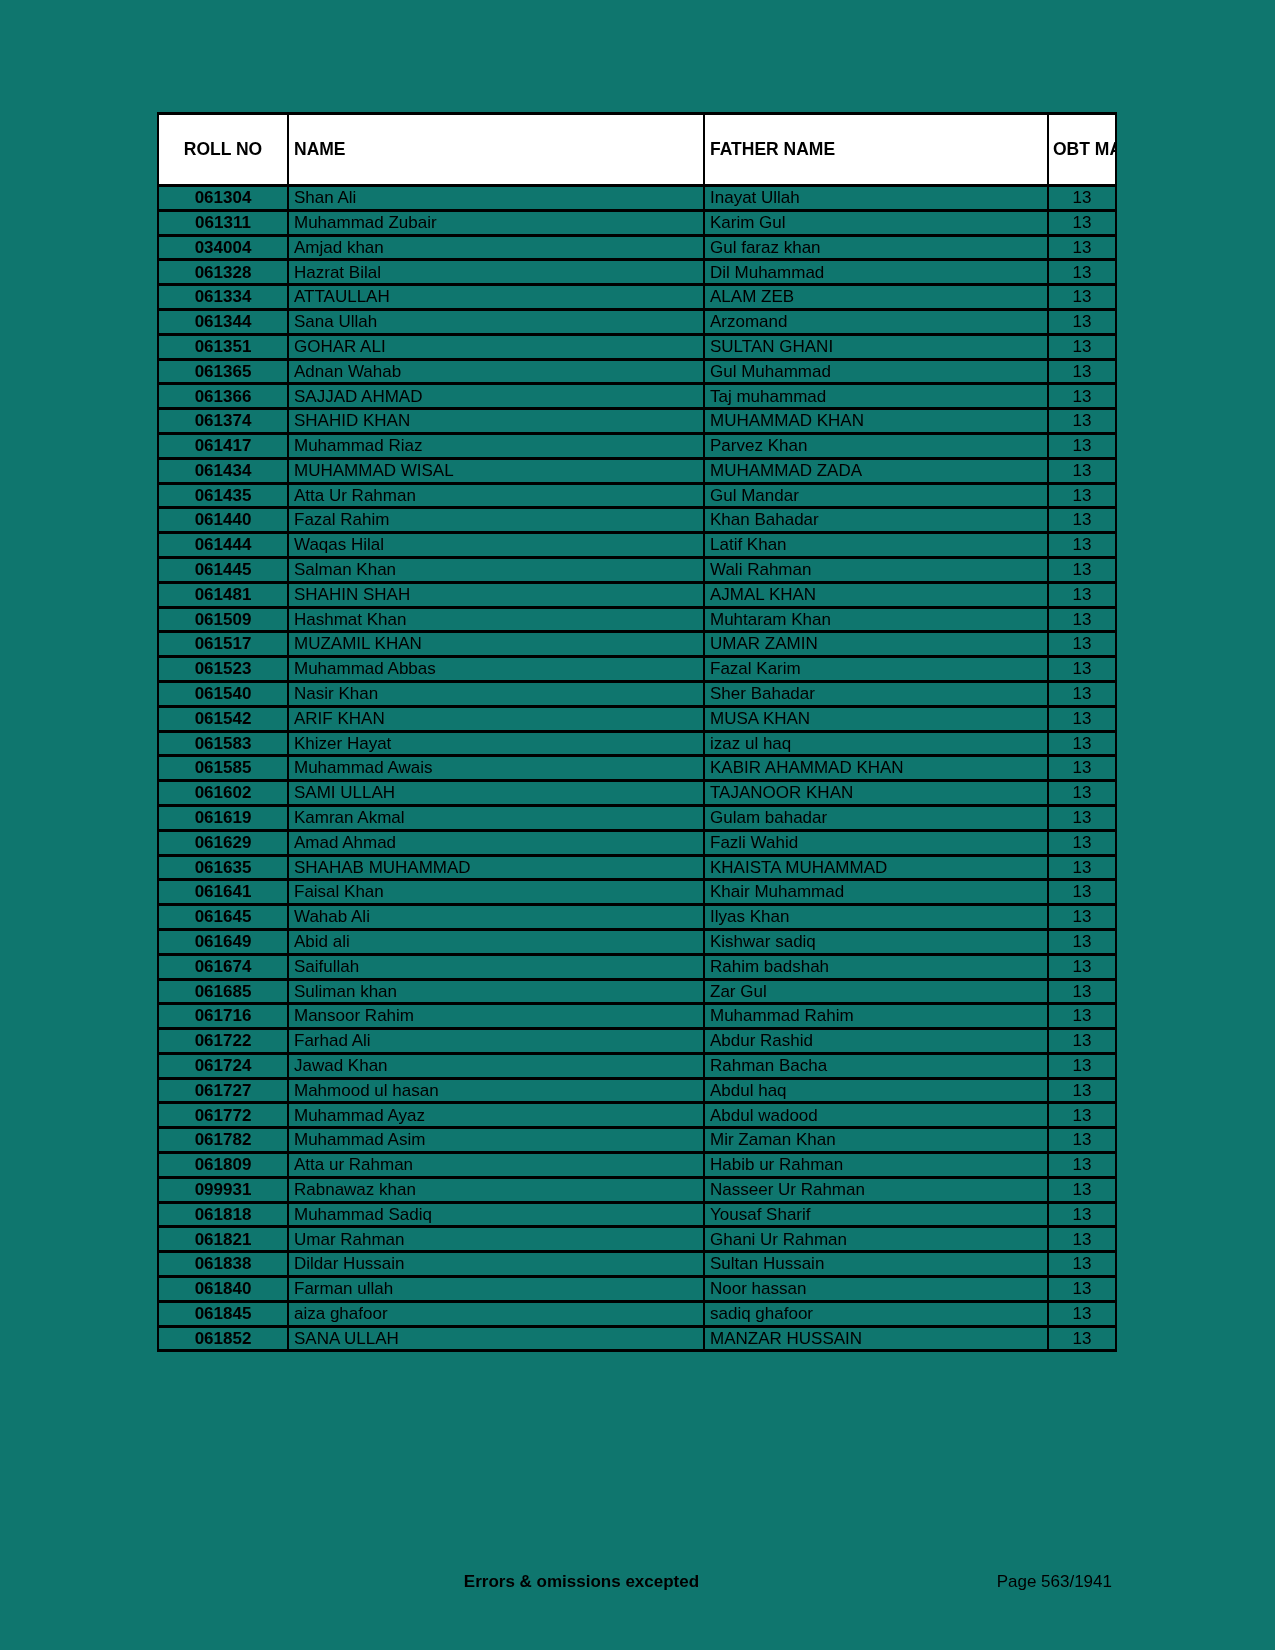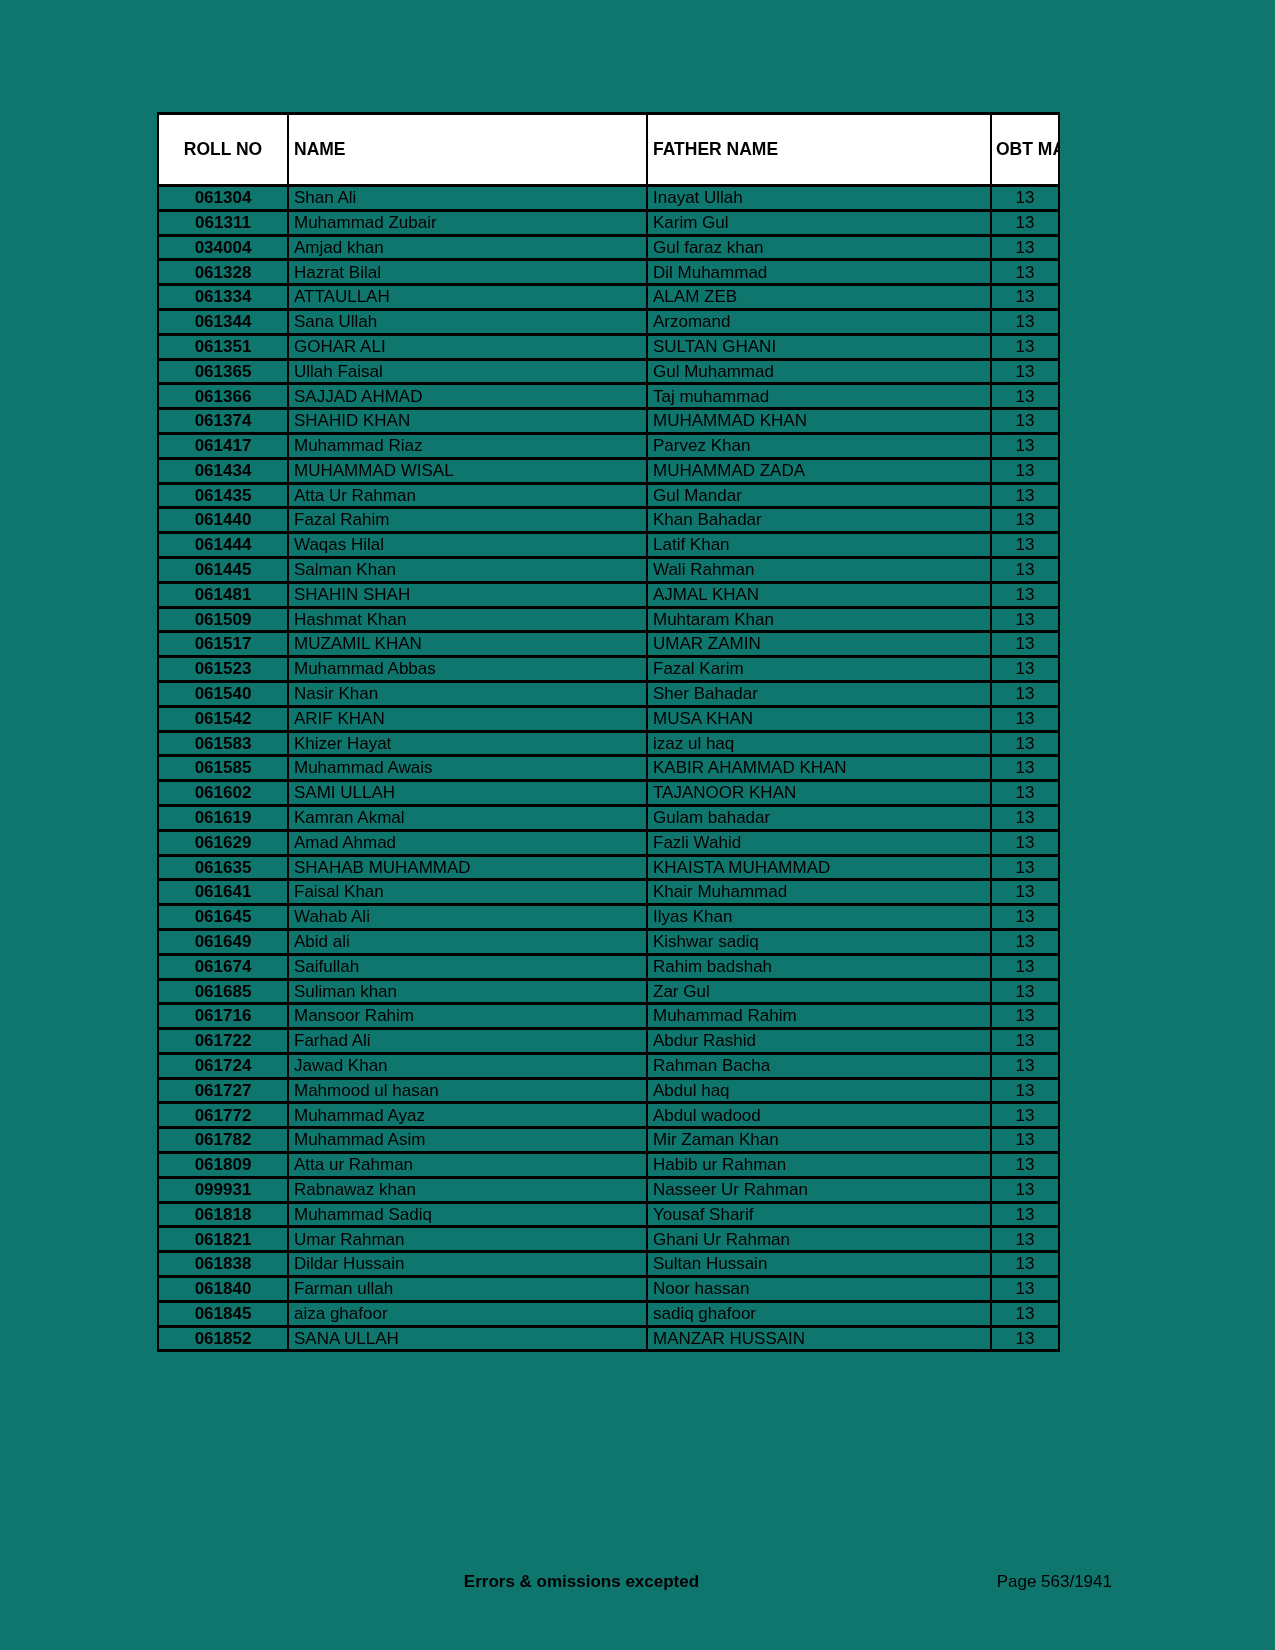--- a/index.html
+++ b/index.html
@@ -36,21 +36,21 @@
   }
   table.results th {
     height: 72px;
     font-weight: bold;
     font-size: 17.5px;
     vertical-align: middle;
     background: #ffffff;
   }
   table.results td { height: 24.8px; vertical-align: middle; }
   .col-roll   { width: 130px; }
-  .col-name   { width: 359px; }
+  .col-name   { width: 416px; }
   .col-father { width: 344px; }
   .col-marks  { width: 68px;  }
   th.col-roll, td.c-roll   { text-align: center; font-weight: bold; }
   th.col-name, th.col-father { text-align: left; padding-left: 5px; }
   td.c-name, td.c-father   { text-align: left; padding-left: 5px; font-weight: normal; }
   th.col-marks {
     text-align: center;
     white-space: normal;      
     padding: 0 4px;
   }
@@ -124,21 +124,21 @@
           <td class="c-marks">13</td>
         </tr>
         <tr>
           <td class="c-roll">061351</td>
           <td class="c-name">GOHAR ALI</td>
           <td class="c-father">SULTAN GHANI</td>
           <td class="c-marks">13</td>
         </tr>
         <tr>
           <td class="c-roll">061365</td>
-          <td class="c-name">Ullah Faisal</td>
+          <td class="c-name">Adnan Wahab</td>
           <td class="c-father">Gul Muhammad</td>
           <td class="c-marks">13</td>
         </tr>
         <tr>
           <td class="c-roll">061366</td>
           <td class="c-name">SAJJAD AHMAD</td>
           <td class="c-father">Taj muhammad</td>
           <td class="c-marks">13</td>
         </tr>
         <tr>

